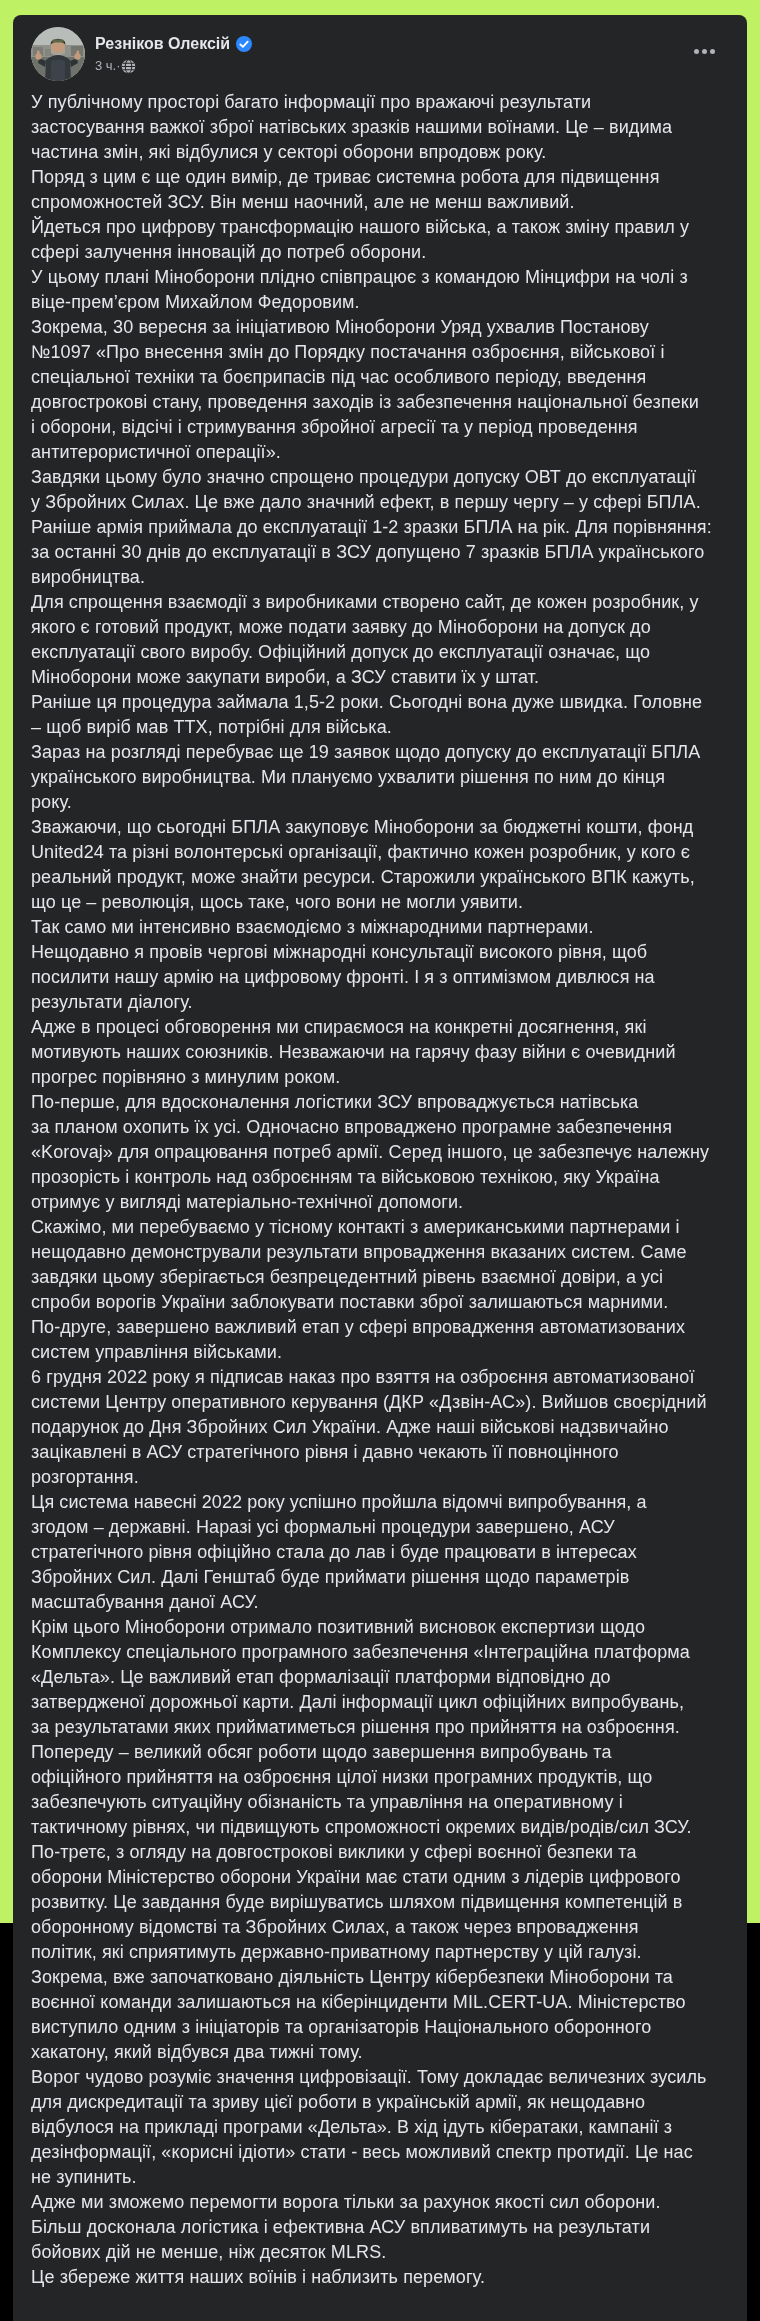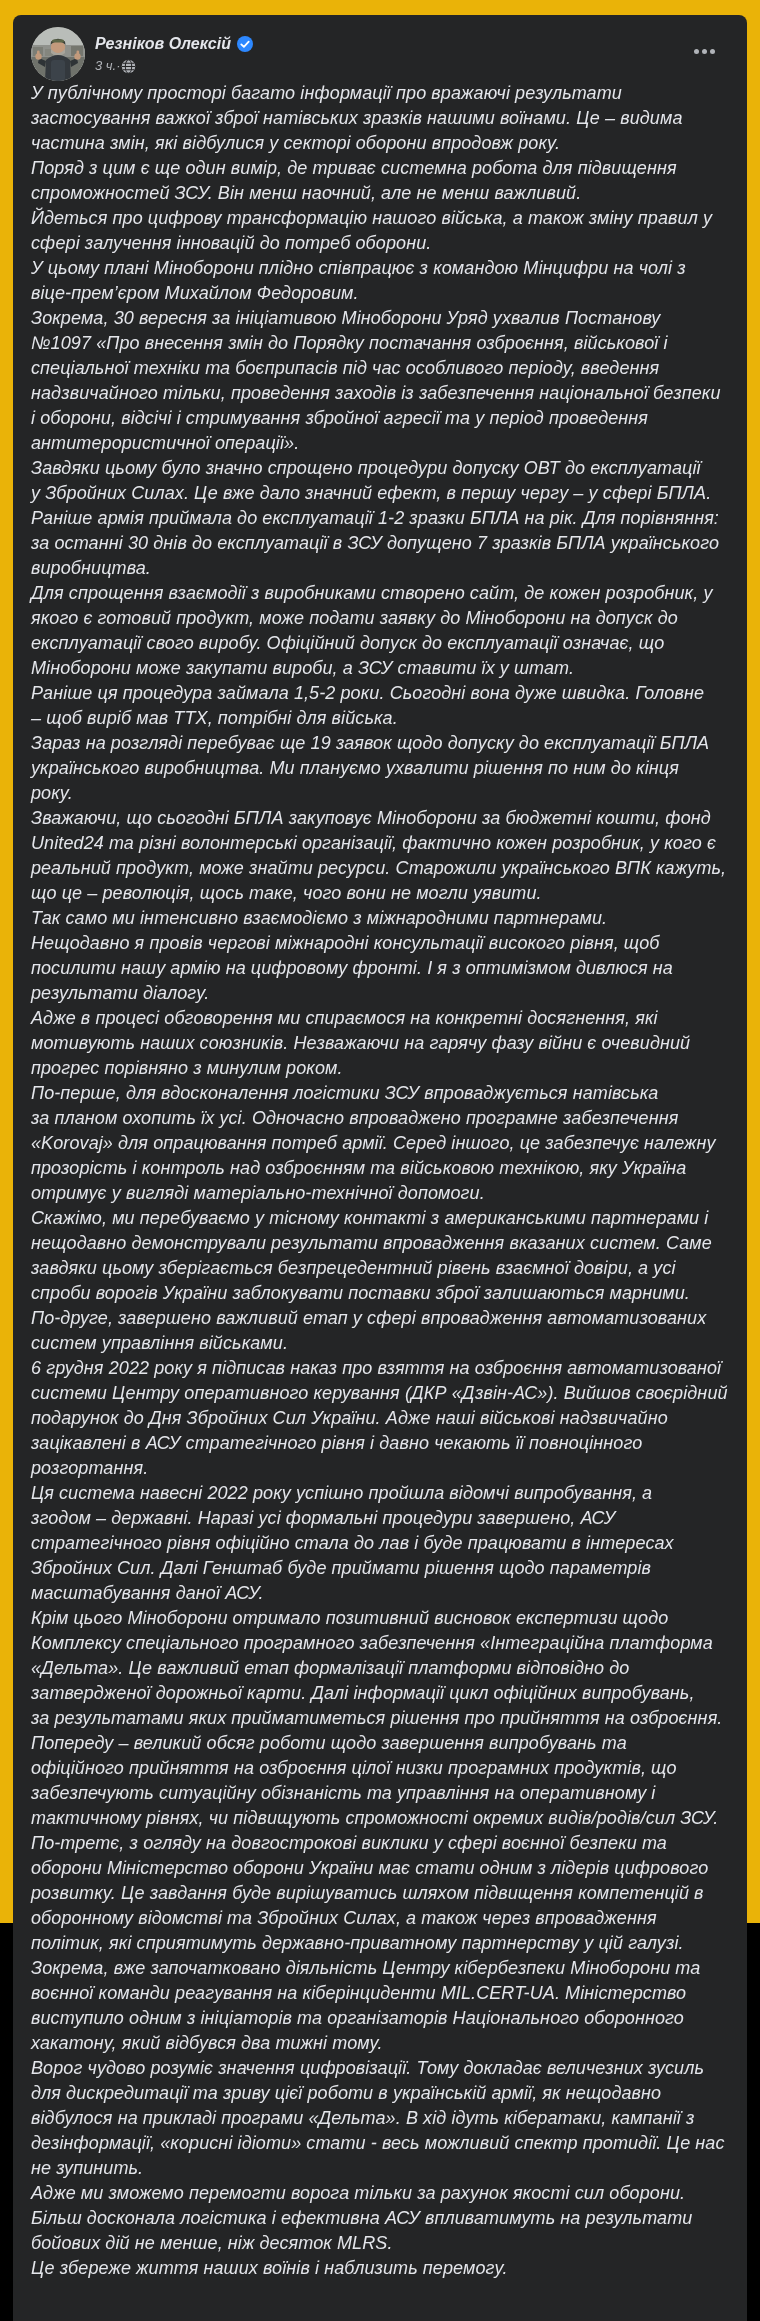--- a/index.html
+++ b/index.html
@@ -4,21 +4,21 @@
 <style>
   html, body {
     margin: 0;
     padding: 0;
     width: 760px;
     height: 2321px;
     background: #000000;
     overflow: hidden;
     font-family: "Liberation Sans", sans-serif;
   }
-  .page { position: relative; width: 760px; height: 1923px; background: #eab308; font-style: italic; }
+  .page { position: relative; width: 760px; height: 1923px; background: #bef264; }
   .card {
     position: absolute;
     left: 13px;
     top: 15px;
     width: 734px;
     height: 2306px;
     background: #242526;
     border-radius: 8px 8px 0 0;
     overflow: hidden;
   }
@@ -65,20 +65,21 @@
     top: 28px;
     right: 26px;
     display: flex;
     gap: 3px;
     padding: 6px;
     cursor: pointer;
     border-radius: 50%;
   }
   .more-btn .dot { width: 5px; height: 5px; border-radius: 50%; background: #b0b3b8; }
   .post-text {
+    margin-top: 9px;
     padding: 0 14px 0 18px;
     font-size: 18px;
     line-height: 25px;
     color: #e4e6eb;
     letter-spacing: 0.1px;
   }
   .post-line { white-space: nowrap; height: 25px; }
 </style>
 </head>
 <body>
@@ -155,21 +156,21 @@
         <div class="post-line">частина змін, які відбулися у секторі оборони впродовж року.</div>
         <div class="post-line">Поряд з цим є ще один вимір, де триває системна робота для підвищення</div>
         <div class="post-line">спроможностей ЗСУ. Він менш наочний, але не менш важливий.</div>
         <div class="post-line">Йдеться про цифрову трансформацію нашого війська, а також зміну правил у</div>
         <div class="post-line">сфері залучення інновацій до потреб оборони.</div>
         <div class="post-line">У цьому плані Міноборони плідно співпрацює з командою Мінцифри на чолі з</div>
         <div class="post-line">віце-прем’єром Михайлом Федоровим.</div>
         <div class="post-line">Зокрема, 30 вересня за ініціативою Міноборони Уряд ухвалив Постанову</div>
         <div class="post-line">№1097 «Про внесення змін до Порядку постачання озброєння, військової і</div>
         <div class="post-line">спеціальної техніки та боєприпасів під час особливого періоду, введення</div>
-        <div class="post-line">надзвичайного тільки, проведення заходів із забезпечення національної безпеки</div>
+        <div class="post-line">довгострокові стану, проведення заходів із забезпечення національної безпеки</div>
         <div class="post-line">і оборони, відсічі і стримування збройної агресії та у період проведення</div>
         <div class="post-line">антитерористичної операції».</div>
         <div class="post-line">Завдяки цьому було значно спрощено процедури допуску ОВТ до експлуатації</div>
         <div class="post-line">у Збройних Силах. Це вже дало значний ефект, в першу чергу – у сфері БПЛА.</div>
         <div class="post-line">Раніше армія приймала до експлуатації 1-2 зразки БПЛА на рік. Для порівняння:</div>
         <div class="post-line">за останні 30 днів до експлуатації в ЗСУ допущено 7 зразків БПЛА українського</div>
         <div class="post-line">виробництва.</div>
         <div class="post-line">Для спрощення взаємодії з виробниками створено сайт, де кожен розробник, у</div>
         <div class="post-line">якого є готовий продукт, може подати заявку до Міноборони на допуск до</div>
         <div class="post-line">експлуатації свого виробу. Офіційний допуск до експлуатації означає, що</div>
@@ -219,21 +220,21 @@
         <div class="post-line">Попереду – великий обсяг роботи щодо завершення випробувань та</div>
         <div class="post-line">офіційного прийняття на озброєння цілої низки програмних продуктів, що</div>
         <div class="post-line">забезпечують ситуаційну обізнаність та управління на оперативному і</div>
         <div class="post-line">тактичному рівнях, чи підвищують спроможності окремих видів/родів/сил ЗСУ.</div>
         <div class="post-line">По-третє, з огляду на довгострокові виклики у сфері воєнної безпеки та</div>
         <div class="post-line">оборони Міністерство оборони України має стати одним з лідерів цифрового</div>
         <div class="post-line">розвитку. Це завдання буде вирішуватись шляхом підвищення компетенцій в</div>
         <div class="post-line">оборонному відомстві та Збройних Силах, а також через впровадження</div>
         <div class="post-line">політик, які сприятимуть державно-приватному партнерству у цій галузі.</div>
         <div class="post-line">Зокрема, вже започатковано діяльність Центру кібербезпеки Міноборони та</div>
-        <div class="post-line">воєнної команди реагування на кіберінциденти MIL.CERT-UA. Міністерство</div>
+        <div class="post-line">воєнної команди залишаються на кіберінциденти MIL.CERT-UA. Міністерство</div>
         <div class="post-line">виступило одним з ініціаторів та організаторів Національного оборонного</div>
         <div class="post-line">хакатону, який відбувся два тижні тому.</div>
         <div class="post-line">Ворог чудово розуміє значення цифровізації. Тому докладає величезних зусиль</div>
         <div class="post-line">для дискредитації та зриву цієї роботи в українській армії, як нещодавно</div>
         <div class="post-line">відбулося на прикладі програми «Дельта». В хід ідуть кібератаки, кампанії з</div>
         <div class="post-line">дезінформації, «корисні ідіоти» стати - весь можливий спектр протидії. Це нас</div>
         <div class="post-line">не зупинить.</div>
         <div class="post-line">Адже ми зможемо перемогти ворога тільки за рахунок якості сил оборони.</div>
         <div class="post-line">Більш досконала логістика і ефективна АСУ впливатимуть на результати</div>
         <div class="post-line">бойових дій не менше, ніж десяток MLRS.</div>

